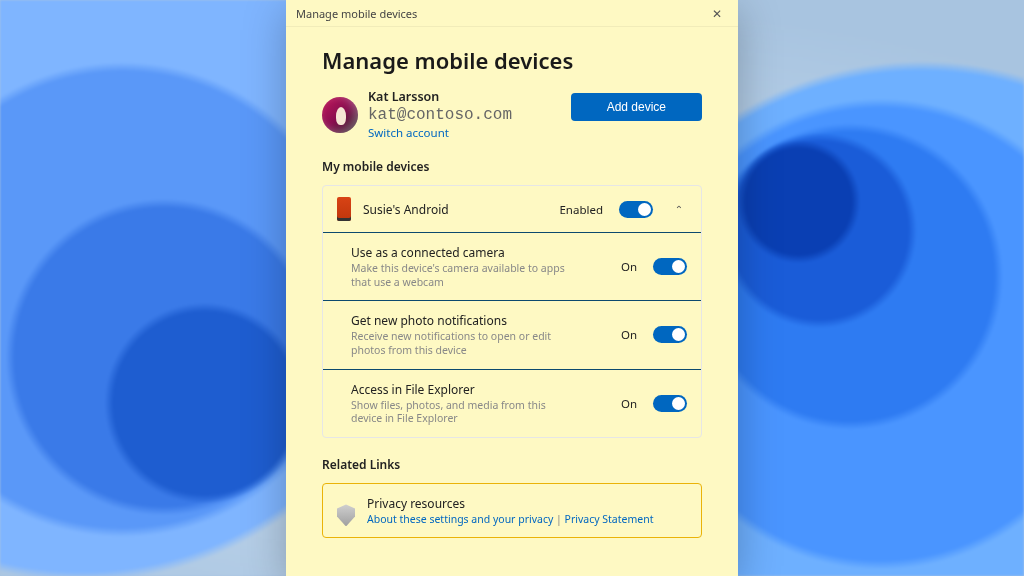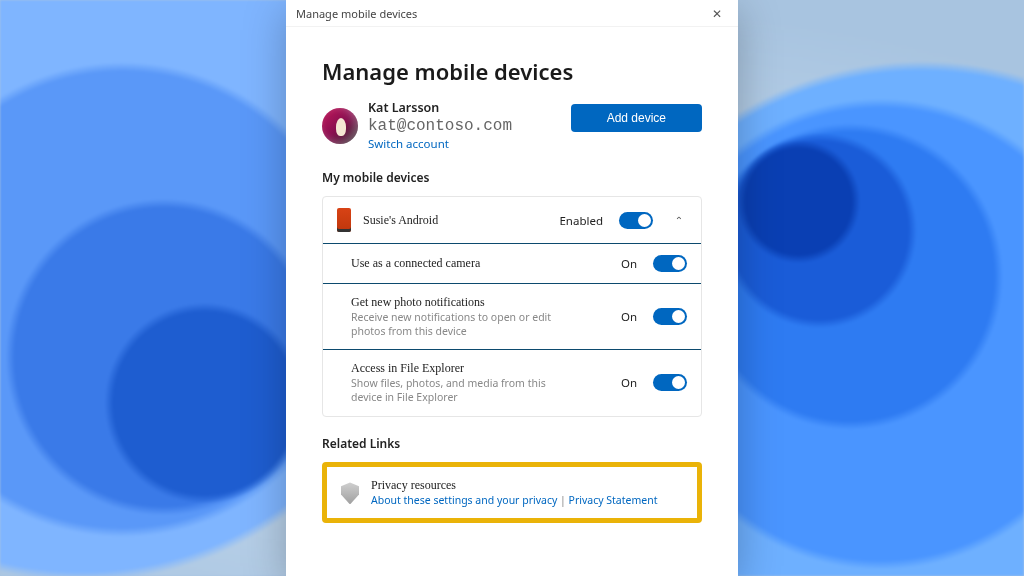--- a/index.html
+++ b/index.html
@@ -10,47 +10,47 @@
     radial-gradient(circle at 83% 48%, #2e7bf2 0%, #2e7bf2 16%, transparent 17%),
     radial-gradient(circle at 86% 58%, #4a95ff 0%, #4a95ff 24%, transparent 25%),
     radial-gradient(circle at 90% 72%, #6eb0ff 0%, #6eb0ff 34%, transparent 35%),
     radial-gradient(circle at 20% 70%, #1e5dd0 0%, #1e5dd0 10%, transparent 11%),
     radial-gradient(circle at 16% 62%, #3a7ae8 0%, #3a7ae8 16%, transparent 17%),
     radial-gradient(circle at 12% 52%, #5a98f8 0%, #5a98f8 24%, transparent 25%),
     radial-gradient(circle at 8% 40%, #7fb5ff 0%, #7fb5ff 34%, transparent 35%),
     radial-gradient(ellipse 140% 100% at 50% 60%, #cadef2 0%, #a8c4e0 60%);
     filter:blur(1px);
   }
-  .window{position:absolute;left:286px;top:0;width:452px;height:576px;background:#ffffff;box-shadow:0 10px 40px rgba(0,0,0,0.25);display:flex;flex-direction:column;gap:11px;}
+  .window{position:absolute;left:286px;top:0;width:452px;height:576px;background:#fef9c3;box-shadow:0 10px 40px rgba(0,0,0,0.25);display:flex;flex-direction:column;}
   .titlebar{height:26px;display:flex;align-items:center;padding:0 10px;font-size:11px;color:#444;border-bottom:1px solid rgba(0,0,0,0.05);}
   .titlebar .close{margin-left:auto;color:#555;font-size:12px;cursor:pointer;padding:2px 6px;}
   .content{flex:1;overflow:hidden;padding:14px 36px 10px 36px;box-sizing:border-box;}
   h1{font-size:22px;font-weight:600;margin:4px 0 14px 0;color:#1a1a1a;}
   .user-row{display:flex;align-items:center;gap:10px;}
   .avatar{width:36px;height:36px;border-radius:50%;background:linear-gradient(135deg,#c2185b 0%,#880e4f 50%,#1a1a1a 100%);box-shadow:inset -4px -2px 8px rgba(255,255,255,0.3);position:relative;}
   .avatar::after{content:"";position:absolute;left:14px;top:10px;width:10px;height:18px;background:#f5e6d3;border-radius:50% 50% 40% 40%;}
   .user-info{flex:1;line-height:1.25;}
   .user-name{font-size:12.5px;font-weight:600;color:#222;}
   .user-email{font-size:16px;color:#666;font-family:Liberation Mono, monospace;}
   .switch-link{font-size:11.5px;color:#0067c0;cursor:pointer;margin-top:1px;}
   .add-btn{background:#0067c0;color:#fff;border:none;border-radius:4px;padding:7px 36px;font-size:12px;cursor:pointer;align-self:flex-start;margin-top:4px;}
   .section-hdr{font-size:12px;font-weight:600;color:#222;margin:18px 0 10px 0;}
   .card{border:1px solid #e6e6e6;border-radius:4px;}
   .row{display:flex;align-items:center;padding:11px 14px;gap:12px;border-top:1px solid #0c4a6e;}
   .row:first-child{border-top:none;}
   .device-icon{width:14px;height:24px;background:linear-gradient(#d84315,#bf360c);border-radius:2px;box-shadow:inset 0 -3px 0 #333;}
   .row-main{flex:1;min-width:0;}
-  .row-title{font-size:12px;color:#222;font-family:Liberation Serif, serif;}
+  .row-title{font-size:12px;color:#222;}
   .row-desc{font-size:10.5px;color:#888;line-height:1.3;margin-top:1px;}
   .status-txt{font-size:11.5px;color:#222;margin-right:4px;margin-left:36px;}
   .toggle{width:34px;height:17px;border-radius:10px;background:#0067c0;position:relative;cursor:pointer;flex-shrink:0;}
   .toggle::after{content:"";position:absolute;right:2px;top:2px;width:13px;height:13px;background:#fff;border-radius:50%;}
   .chevron{width:16px;text-align:center;color:#555;cursor:pointer;font-size:10px;margin-left:6px;}
   .sub-row{padding-left:28px;}
-  .related-card{border:5px solid #eab308;border-radius:4px;padding:11px 14px;display:flex;gap:12px;align-items:center;}
+  .related-card{border:1px solid #eab308;border-radius:4px;padding:11px 14px;display:flex;gap:12px;align-items:flex-end;}
   .shield{width:18px;height:22px;background:linear-gradient(#d0d0d0,#a0a0a0);clip-path:polygon(50% 0%,100% 18%,100% 55%,50% 100%,0% 55%,0% 18%);margin-top:2px;}
   .link{color:#0067c0;cursor:pointer;}
   .sep{color:#888;}
 </style>
 </head>
 <body>
 
 <div class="bloom"></div>
 
 <div class="window">
@@ -81,20 +81,21 @@
           <div class="row-title">Susie's Android</div>
         </div>
         <span class="status-txt">Enabled</span>
         <div class="toggle"></div>
         <div class="chevron">⌃</div>
       </div>
 
       <div class="row sub-row">
         <div class="row-main">
           <div class="row-title">Use as a connected camera</div>
+          <div class="row-desc">Make this device's camera available to apps that use a webcam</div>
         </div>
         <span class="status-txt">On</span>
         <div class="toggle"></div>
       </div>
 
       <div class="row sub-row">
         <div class="row-main">
           <div class="row-title">Get new photo notifications</div>
           <div class="row-desc">Receive new notifications to open or edit photos from this device</div>
         </div>

